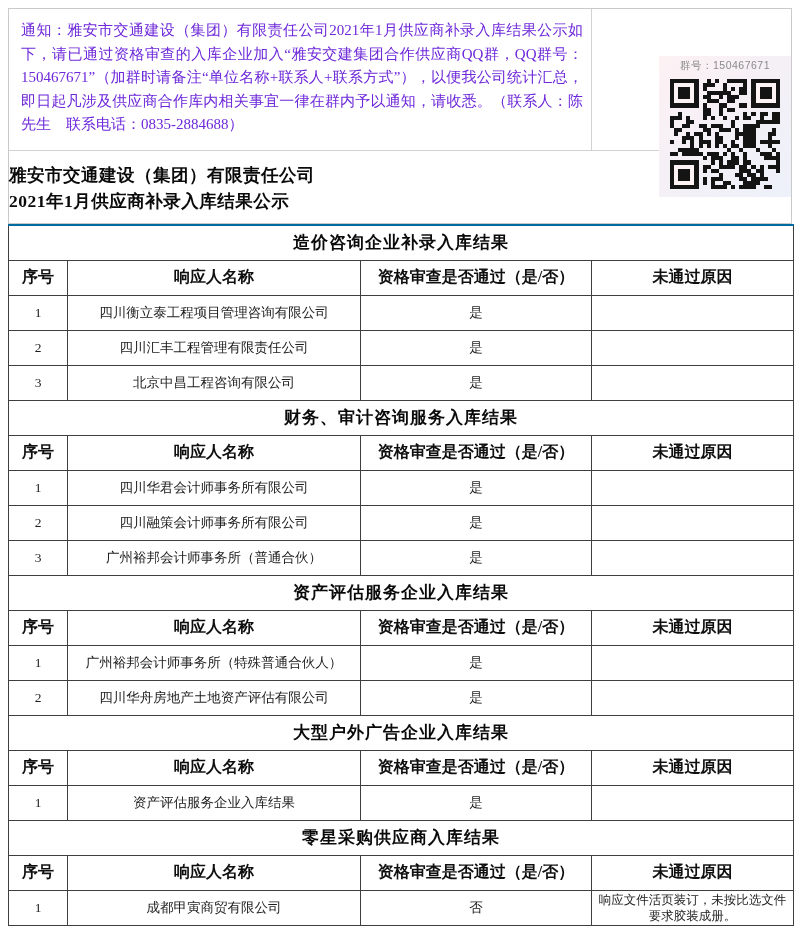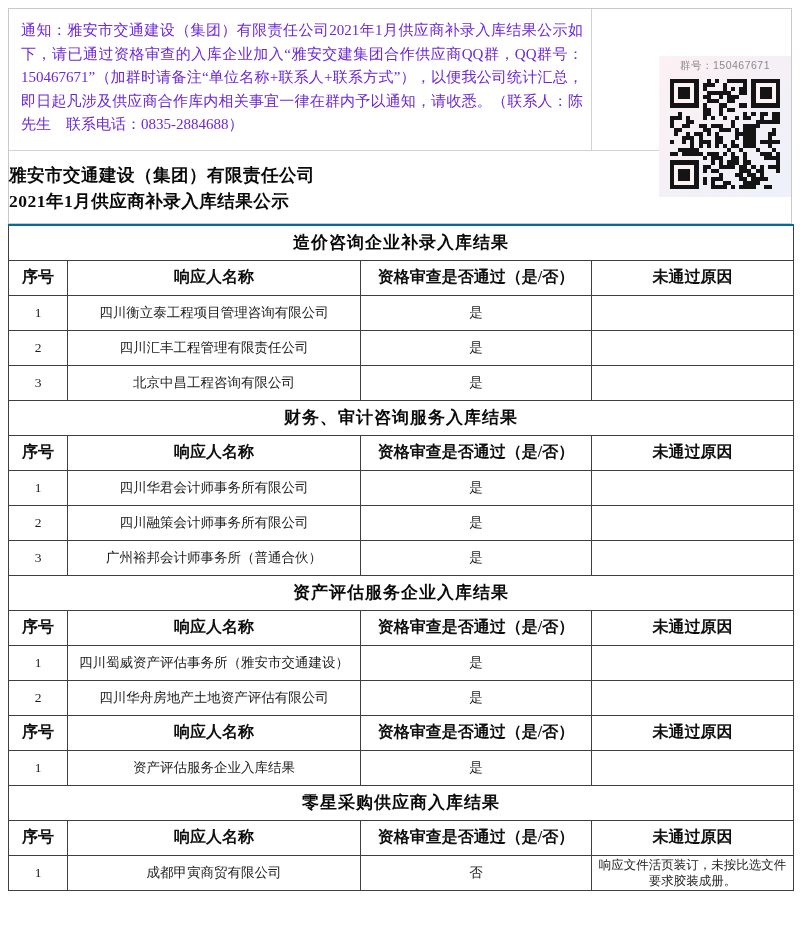--- a/index.html
+++ b/index.html
@@ -416,31 +416,34 @@
     <td colspan="4">资产评估服务企业入库结果</td>
   </tr>
   <tr class="head">
     <td>序号</td>
     <td>响应人名称</td>
     <td>资格审查是否通过（是/否）</td>
     <td>未通过原因</td>
   </tr>
   <tr>
     <td>1</td>
-    <td>四川蜀威资产评估事务所（雅安市交通建设）</td>
+    <td>广州裕邦会计师事务所（特殊普通合伙人）</td>
     <td>是</td>
     <td class="reason-cell"></td>
   </tr>
   <tr>
     <td>2</td>
     <td>四川华舟房地产土地资产评估有限公司</td>
     <td>是</td>
     <td class="reason-cell"></td>
   </tr>
 
+  <tr class="sec">
+    <td colspan="4">大型户外广告企业入库结果</td>
+  </tr>
   <tr class="head">
     <td>序号</td>
     <td>响应人名称</td>
     <td>资格审查是否通过（是/否）</td>
     <td>未通过原因</td>
   </tr>
   <tr>
     <td>1</td>
     <td>资产评估服务企业入库结果</td>
     <td>是</td>

